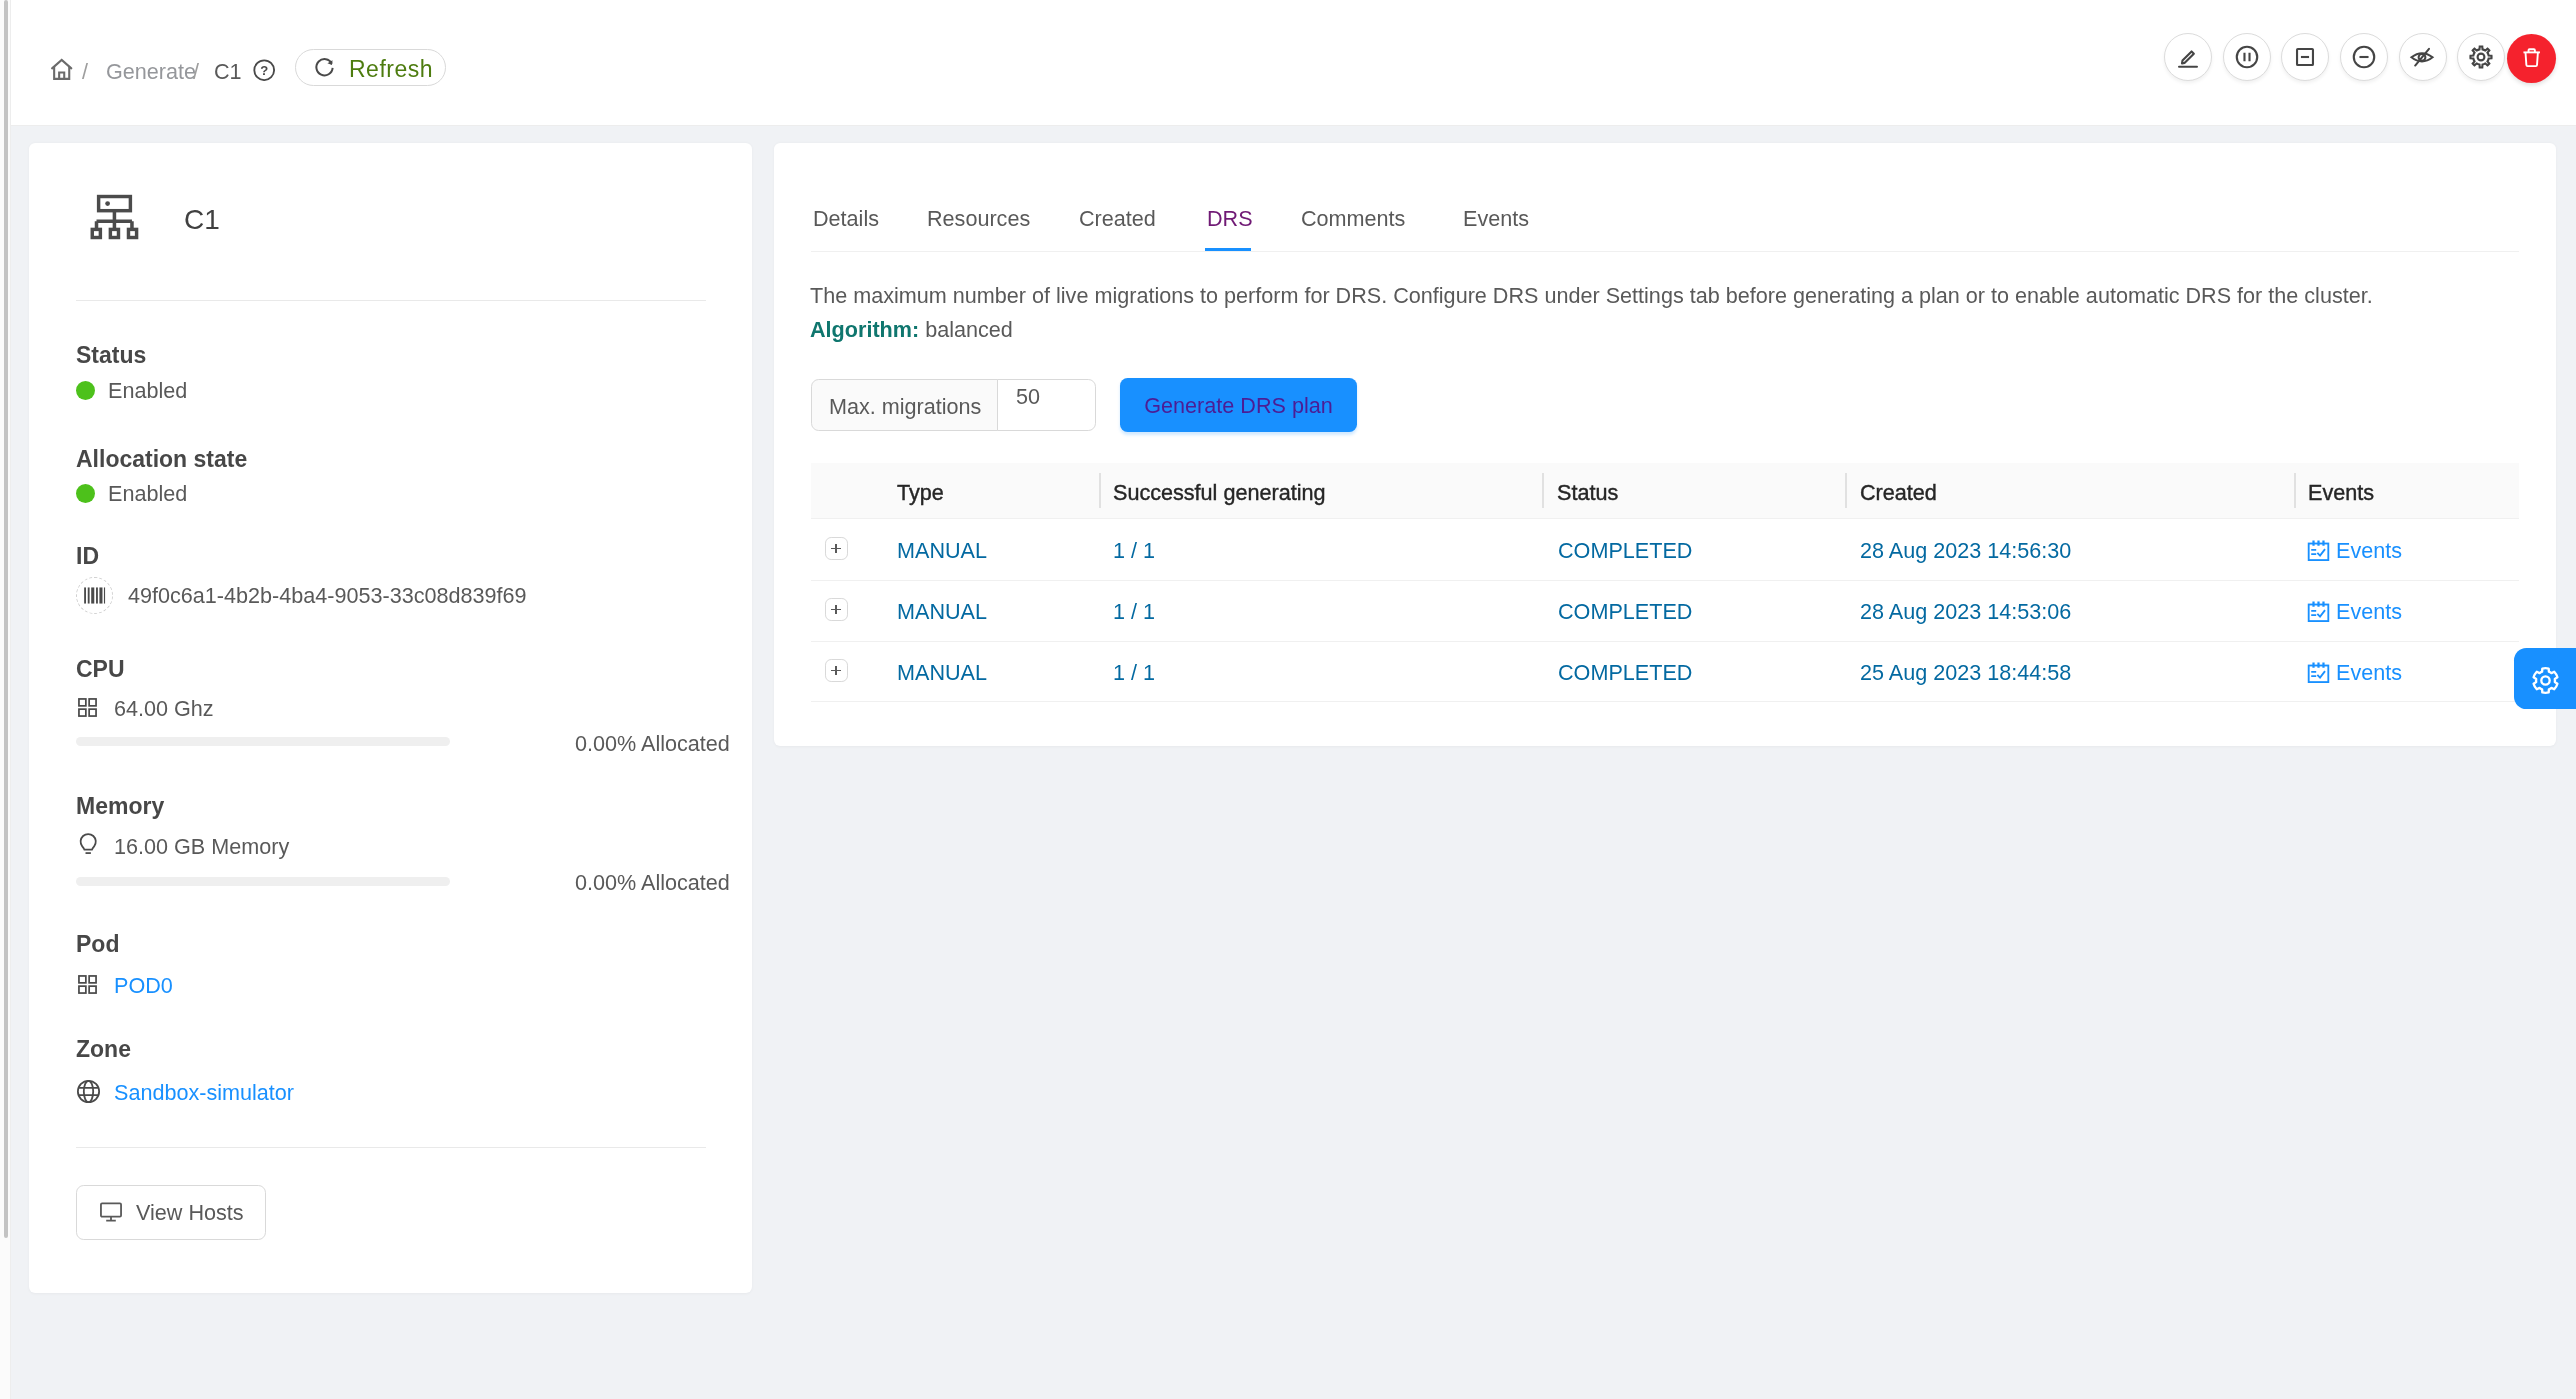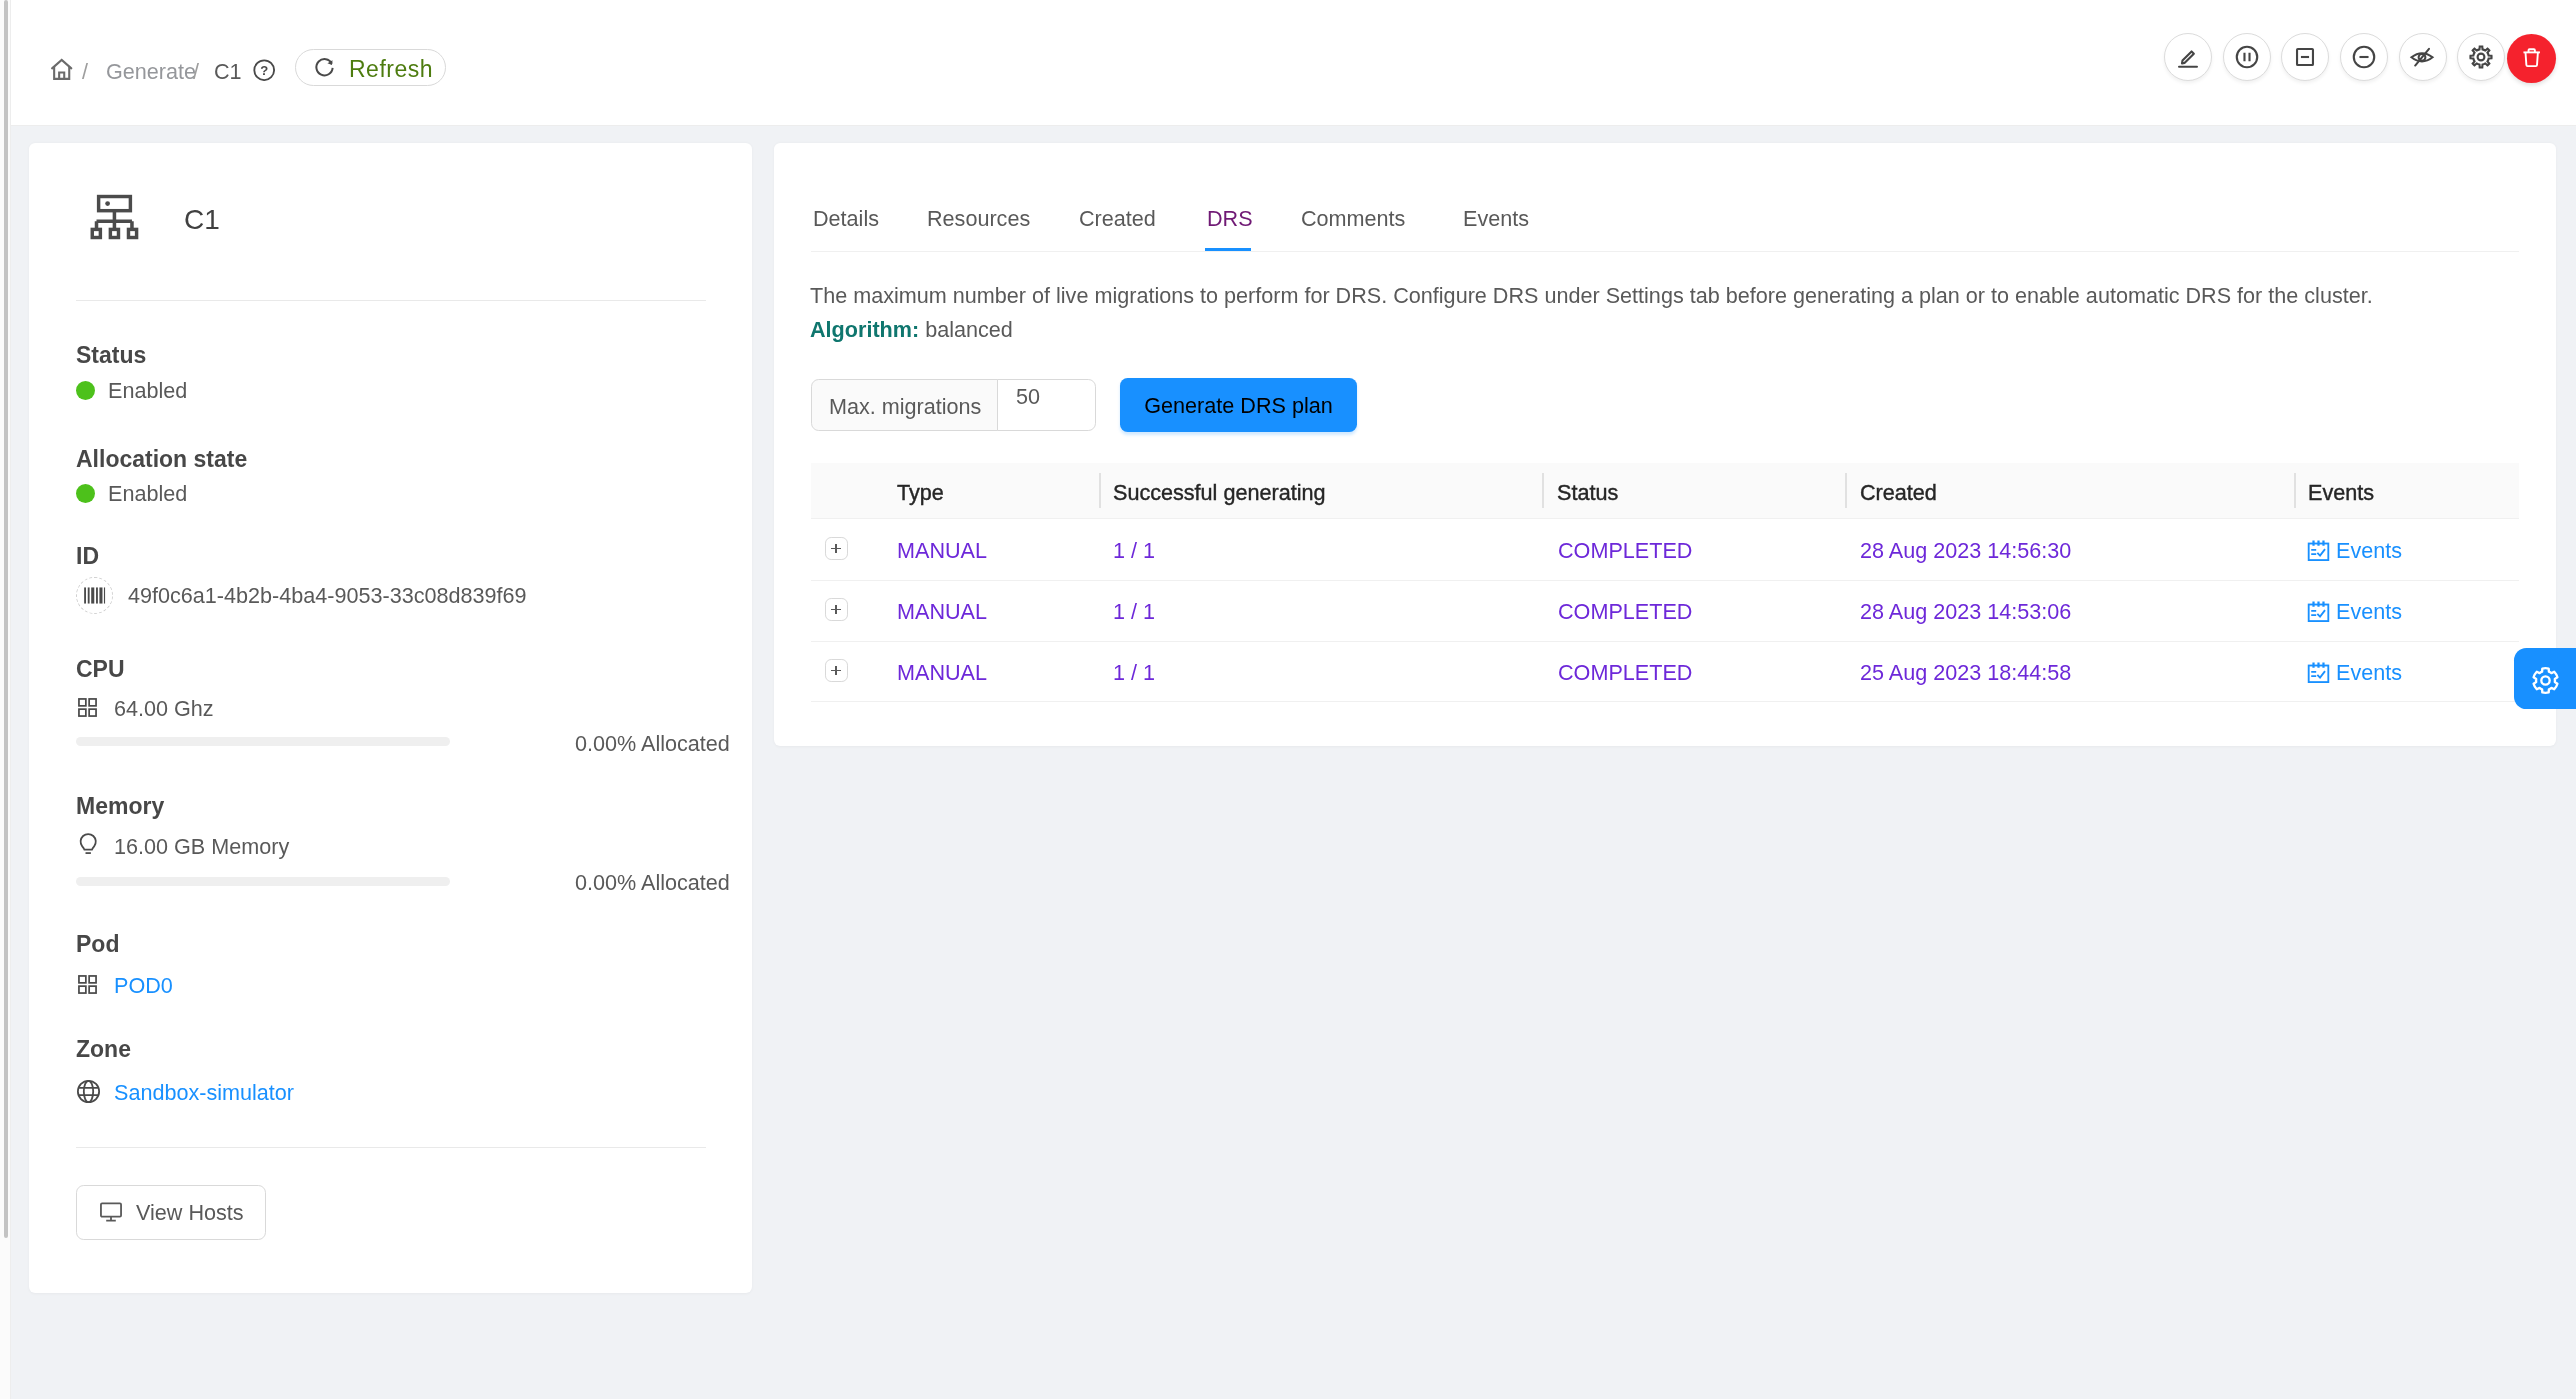--- a/index.html
+++ b/index.html
@@ -10,21 +10,21 @@
 .crumb { color:#95979b; font-size:21.6px; }
 .crumb-dark { color:#595959; font-size:21.6px; }
 .sep { color:#9e9e9e; font-size:21.6px; }
 .iconbtn { position:absolute; width:48px; height:48px; border-radius:50%; background:#fff; border:1.5px solid #dcdcdc; box-shadow:0 2.3px 3.9px rgba(0,0,0,0.06); }
 .label { font-size:23px; font-weight:bold; color:#474747; }
 .val { font-size:21.6px; color:#595959; }
 .link { font-size:21.6px; color:#1890ff; }
 .divider { position:absolute; height:0.8px; background:#e9e9e9; }
 .tab { position:absolute; font-size:21.6px; color:#595959; top:206px; }
 .hcell { position:absolute; font-size:21.6px; font-weight:normal; color:#262626; -webkit-text-stroke:0.4px #262626; top:480px; }
-.rcell { position:absolute; font-size:21.6px; color:#6d28d9; }
+.rcell { position:absolute; font-size:21.6px; color:#0369a1; }
 .rowline { position:absolute; left:811px; width:1708px; height:0.8px; background:#f0f0f0; }
 .vsep { position:absolute; width:1.5px; height:35px; background:#e1e1e1; top:473px; }
 .plusbtn { position:absolute; left:825px; width:23px; height:23px; border:1.5px solid #d9d9d9; border-radius:6.2px; background:#fff; }
 .plusbtn:before { content:""; position:absolute; left:5.4px; top:9.6px; width:9.3px; height:1.5px; background:#595959; }
 .plusbtn:after { content:""; position:absolute; left:9.3px; top:5.8px; width:1.5px; height:9.3px; background:#595959; }
 </style>
 </head>
 <body>
 
 <div class="header"></div>
@@ -179,21 +179,21 @@
 <div class="abs" style="left:1205px;top:248px;width:46px;height:3.1px;background:#1890ff;"></div>
 
 <div class="abs val" style="left:810px;top:283px;">The maximum number of live migrations to perform for DRS. Configure DRS under Settings tab before generating a plan or to enable automatic DRS for the cluster.</div>
 <div class="abs val" style="left:810px;top:317px;"><span style="font-weight:bold;color:#0f766e;">Algorithm:</span> balanced</div>
 
 <div class="abs" style="left:811px;top:379px;width:187px;height:52px;background:#fafafa;border:1.5px solid #d9d9d9;border-radius:7.7px 0 0 7.7px;"></div>
 <div class="abs val" style="left:829px;top:394px;">Max. migrations</div>
 <div class="abs" style="left:998px;top:379px;width:99px;height:52px;background:#fff;border:1.5px solid #d9d9d9;border-left:1.5px solid #d9d9d9;border-radius:0 7.7px 7.7px 0;margin-left:-1.5px;"></div>
 <div class="abs val" style="left:1016px;top:384px;text-align:right;">50</div>
 <div class="abs" style="left:1120px;top:378px;width:237px;height:54px;background:#1890ff;border-radius:7.7px;box-shadow:0 2.3px 3.1px rgba(24,144,255,0.2);"></div>
-<div class="abs" style="left:1120px;top:393px;width:237px;text-align:center;font-size:21.6px;color:#000000;">Generate DRS plan</div>
+<div class="abs" style="left:1120px;top:393px;width:237px;text-align:center;font-size:21.6px;color:#4c1d95;">Generate DRS plan</div>
 
 <div class="abs" style="left:811px;top:463px;width:1708px;height:56px;background:#fafafa;"></div>
 <div class="hcell" style="left:897px;">Type</div>
 <div class="hcell" style="left:1113px;">Successful generating</div>
 <div class="hcell" style="left:1557px;">Status</div>
 <div class="hcell" style="left:1860px;">Created</div>
 <div class="hcell" style="left:2308px;">Events</div>
 <div class="vsep" style="left:1099px;"></div>
 <div class="vsep" style="left:1542px;"></div>
 <div class="vsep" style="left:1845px;"></div>

